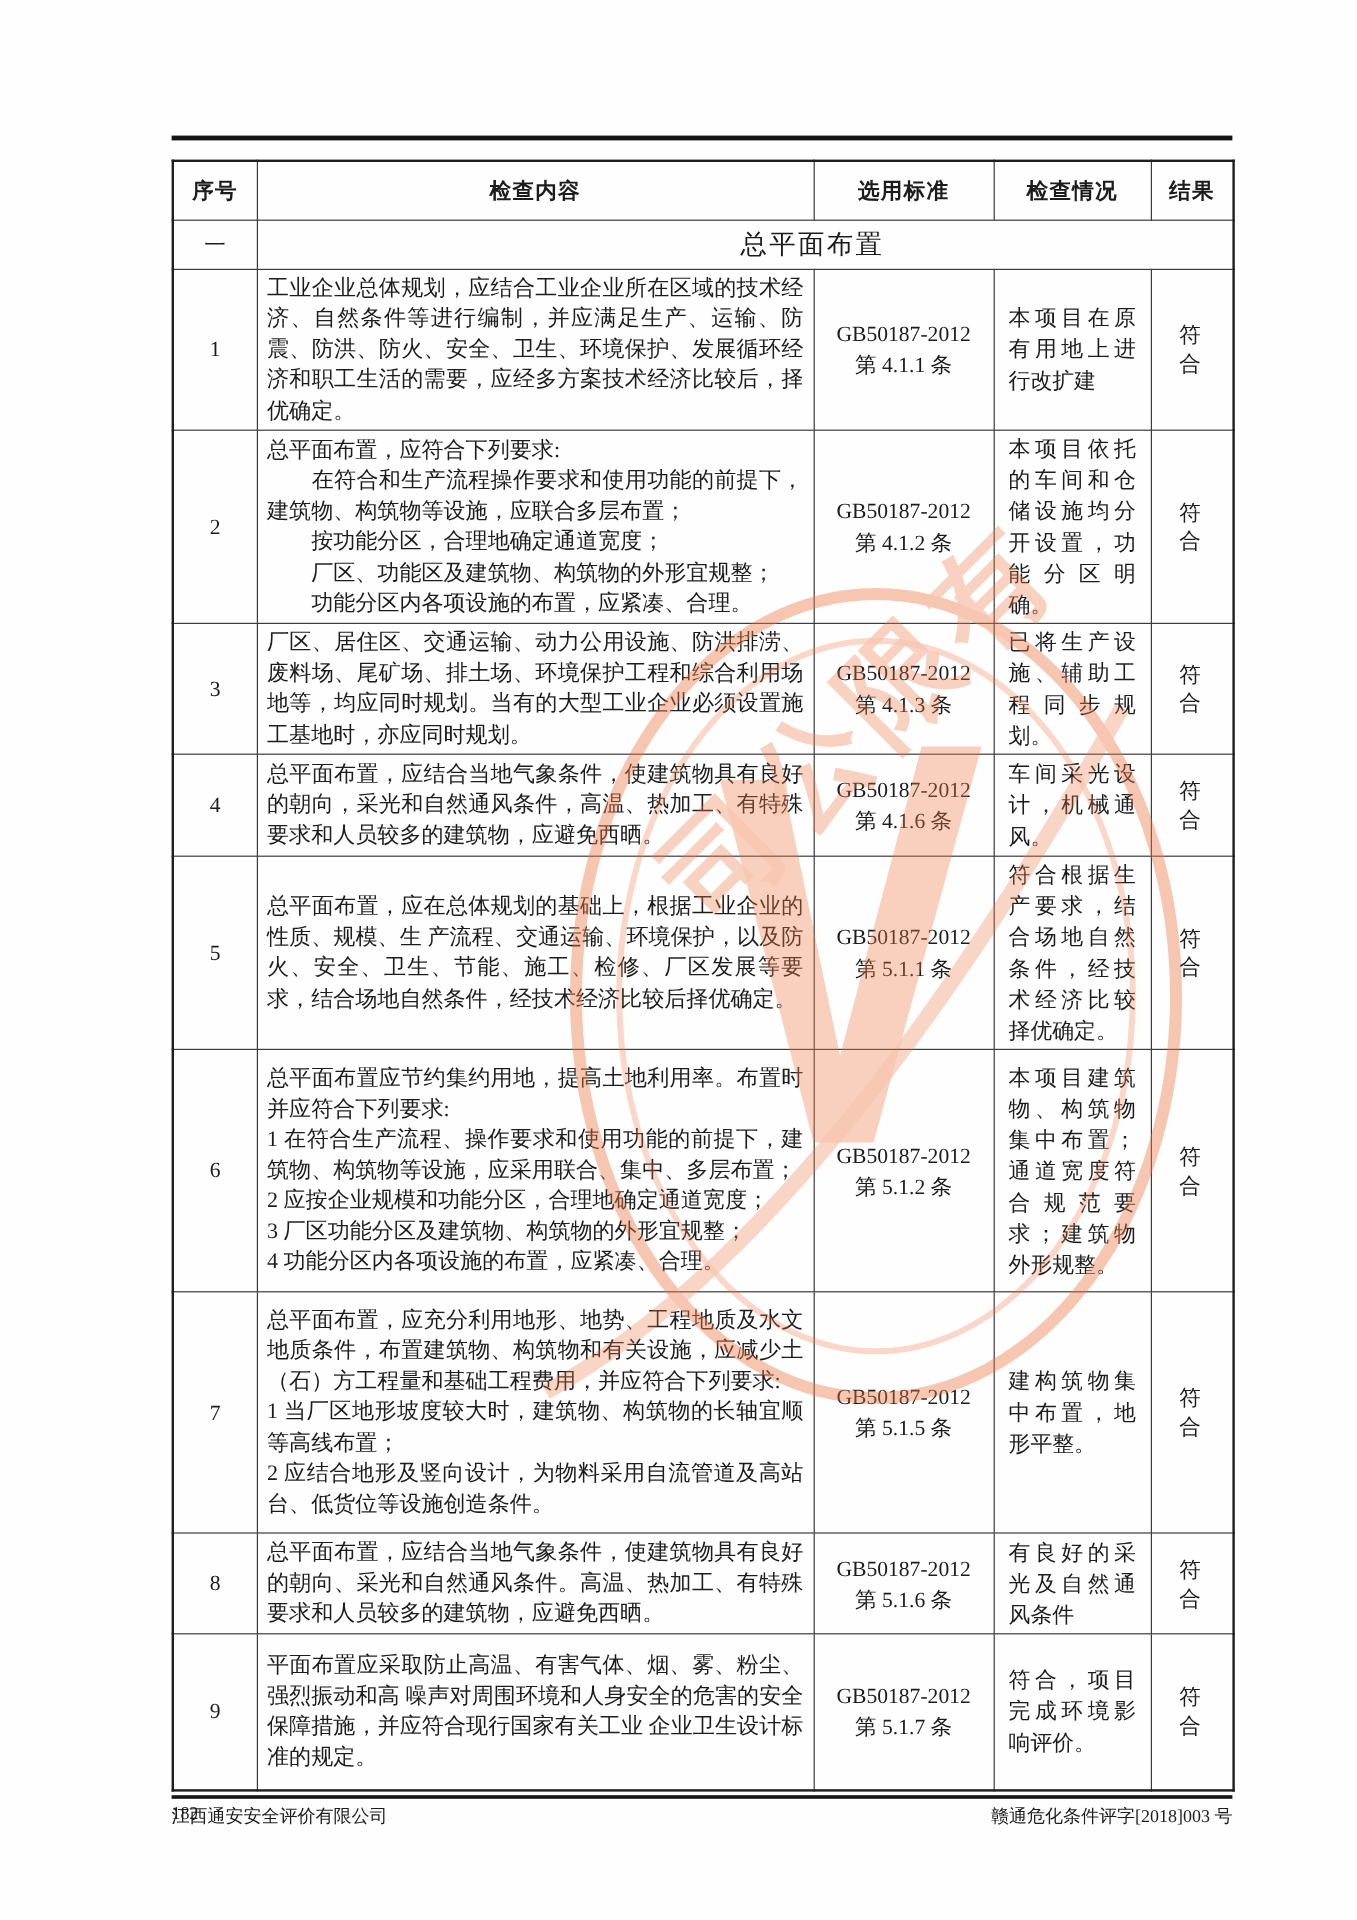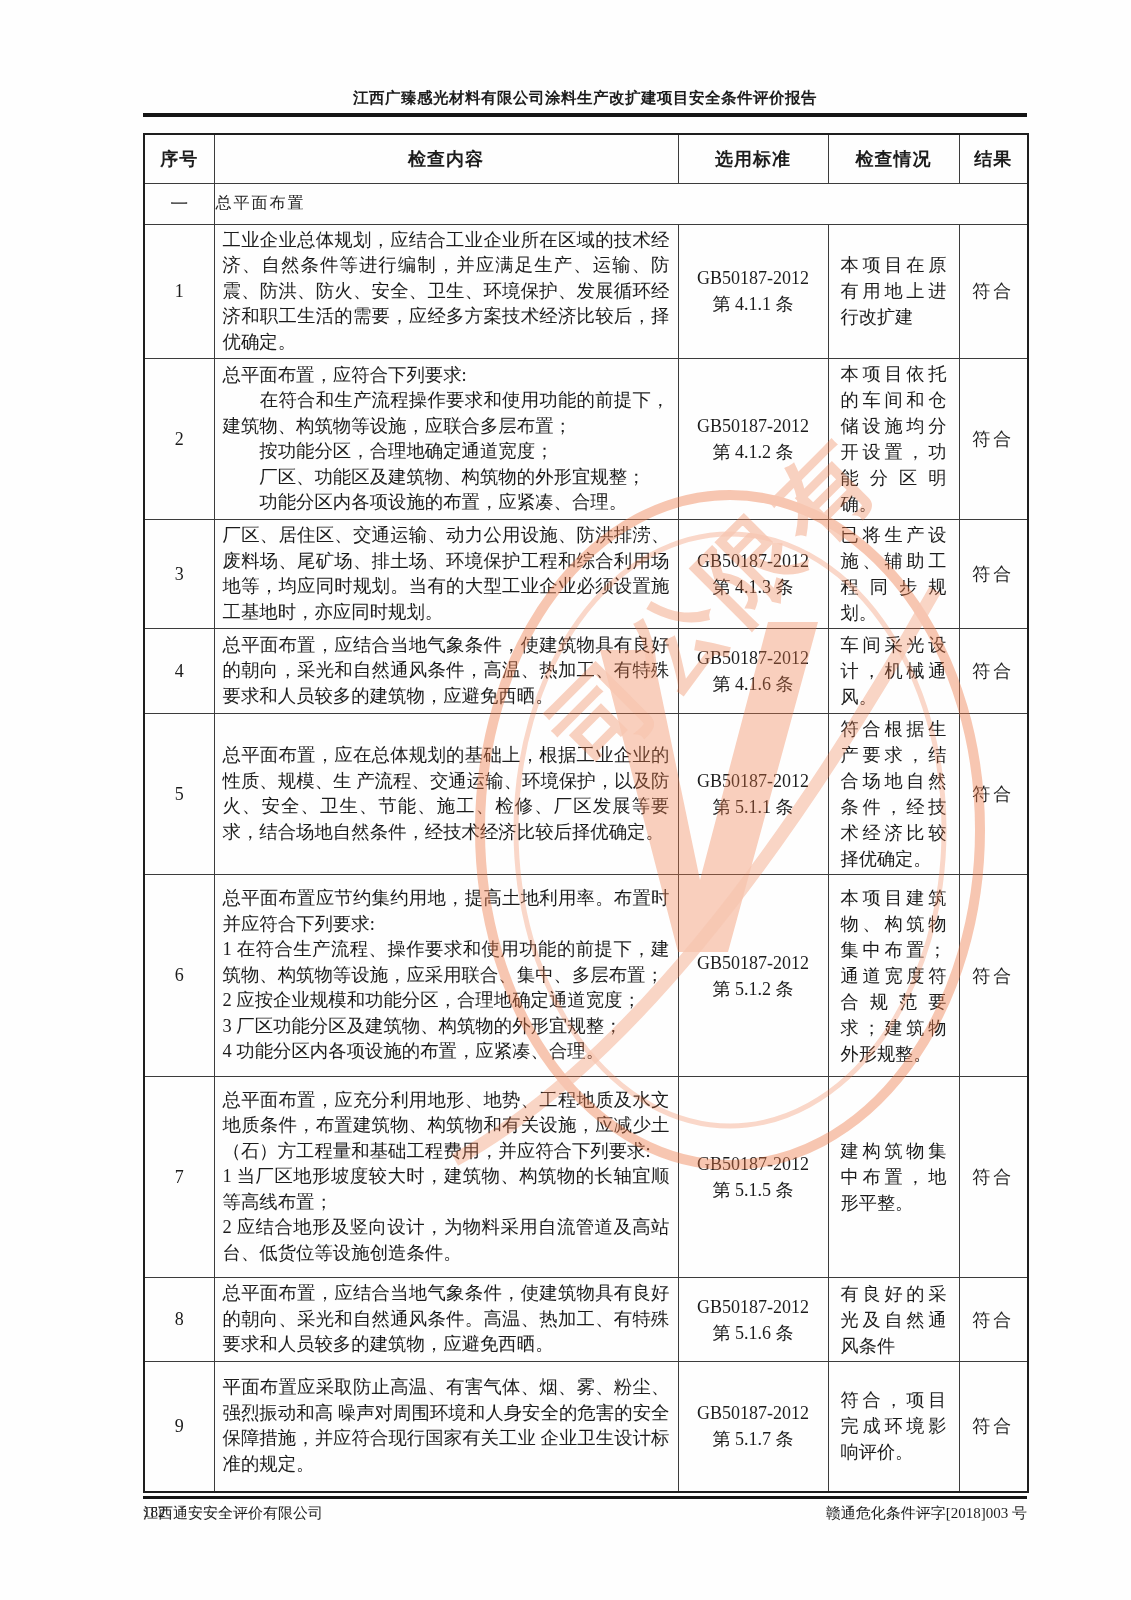--- a/index.html
+++ b/index.html
@@ -35,23 +35,23 @@
     padding:3px 8px;white-space:pre-wrap;
   }
   td.std{
     font-size:18px;line-height:26px;text-align:center;white-space:pre-line;
     padding:2px 4px;
   }
   td.situ{
     font-size:18.2px;line-height:26px;text-align:justify;
     padding:2px 12px;white-space:pre-wrap;
   }
-  td.result{font-size:18px;text-align:center;letter-spacing:3px;padding:0 6px;}
+  td.result{font-size:18px;text-align:center;letter-spacing:3px;padding:0 16px;}
   td.section-cell{
-    font-size:16px;text-align:left;padding-right:290px;letter-spacing:2px;
+    font-size:22px;text-align:right;padding-right:290px;letter-spacing:2px;
   }
   
   .footer-rule{position:absolute;top:1496px;left:143px;width:884px;height:2.5px;background:#151515;}
   .footer{
     position:absolute;top:1504px;left:143px;width:884px;
     display:flex;justify-content:space-between;align-items:flex-start;
     font-size:15px;
   }
   .footer .fcenter{position:absolute;left:0;right:0;}
   .footer .fleft{position:relative;z-index:1;}
@@ -75,21 +75,20 @@
       background:repeating-linear-gradient(45deg,rgba(197,40,26,.45) 0 4px,rgba(197,40,26,.12) 4px 9px);
       -webkit-background-clip:text;background-clip:text;color:transparent;
     }
   }
 </style>
 </head>
 <body>
 
 <div class="page">
 
-  <div class="doc-title">江西广臻感光材料有限公司涂料生产改扩建项目安全条件评价报告</div>
   <div class="title-rule"></div>
 
   <table class="check">
     <colgroup>
       <col style="width:70px">
         <col style="width:464px">
         <col style="width:150px">
         <col style="width:131px">
         <col style="width:69px">
     </colgroup>

